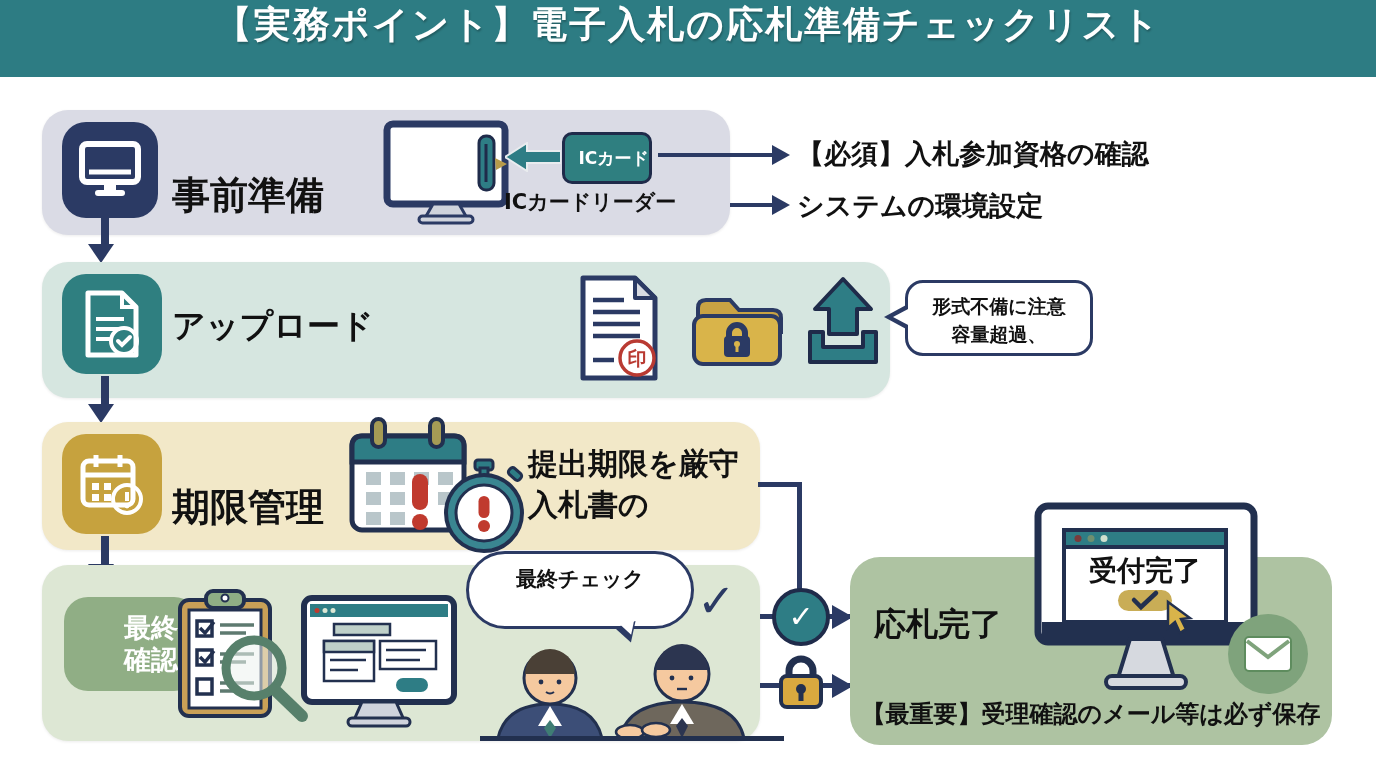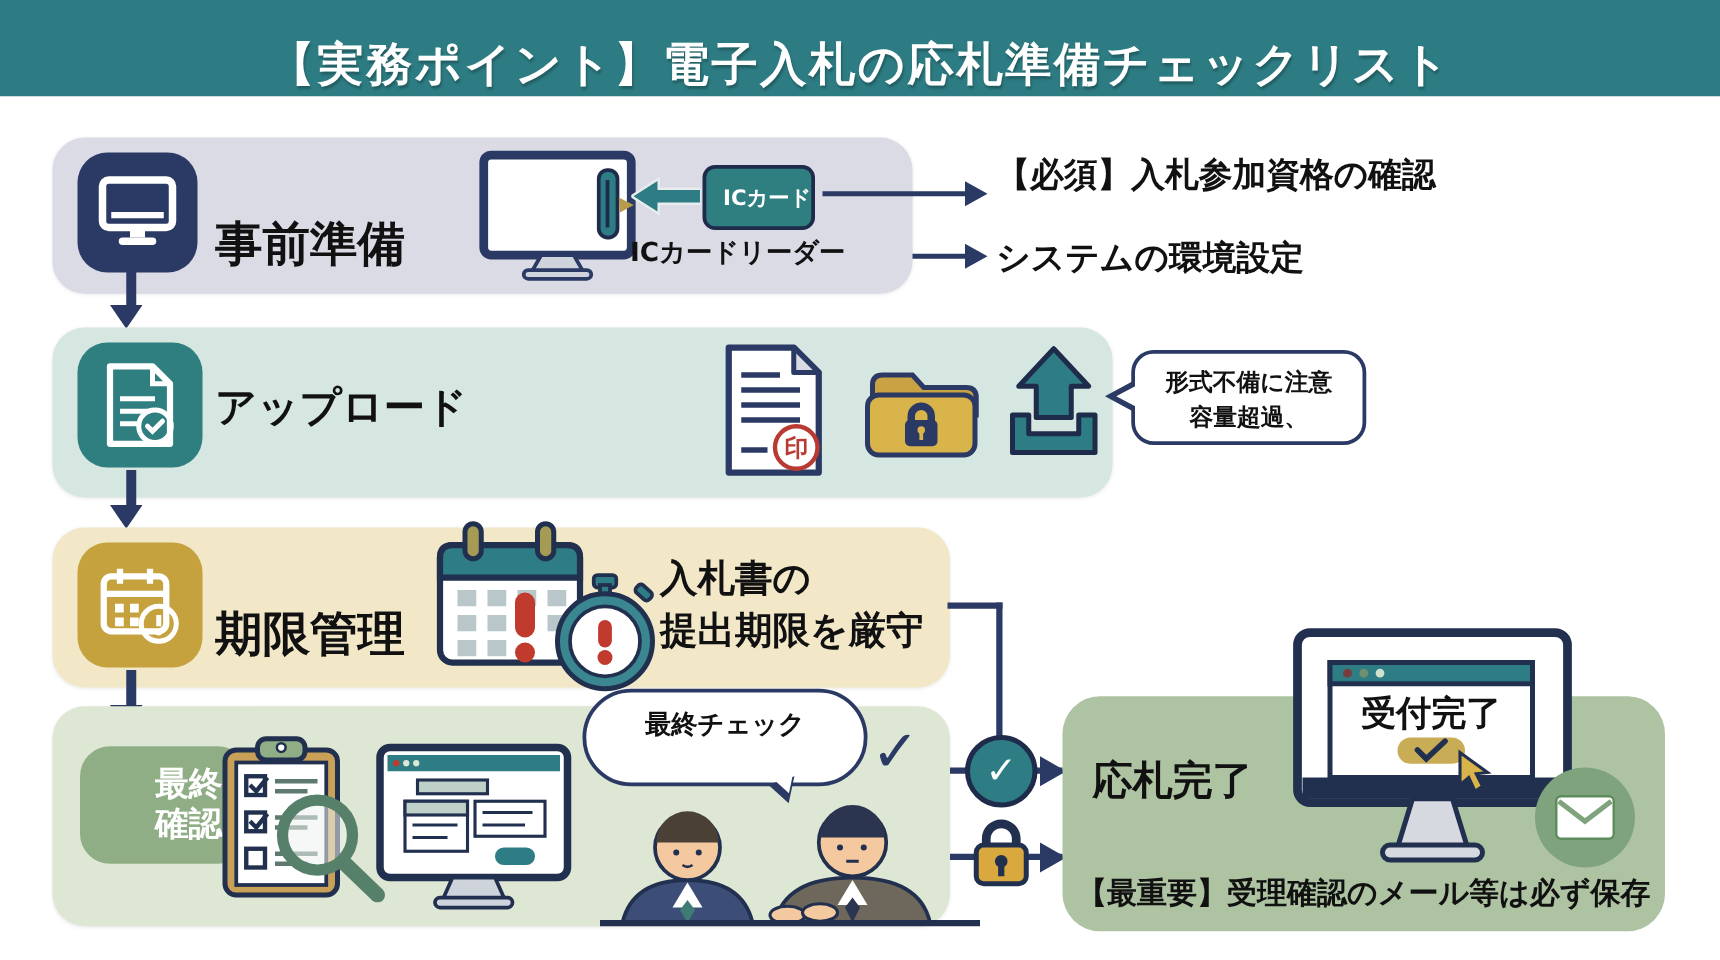--- a/index.html
+++ b/index.html
@@ -5,21 +5,21 @@
   html,body{margin:0;padding:0;}
   body{
     width:1376px;height:768px;position:relative;overflow:hidden;
     background:#ffffff;
     font-family:"DejaVu Sans","Liberation Sans",sans-serif;
     color:#111;
   }
   .abs{position:absolute;}
   
   .header{left:0;top:0;width:1376px;height:77px;background:#2D7C83;
-    display:flex;align-items:flex-end;justify-content:center;}
+    display:flex;align-items:flex-start;justify-content:center;}
   .header h1{margin:0;font-size:37px;font-weight:bold;color:#fff;letter-spacing:2px;
     text-shadow:1px 2px 2px rgba(0,0,0,.25);}
   
   .band{border-radius:26px;box-shadow:0 1px 3px rgba(0,0,0,.08);}
   .band1{left:42px;top:110px;width:688px;height:125px;background:#DADBE5;}
   .band2{left:42px;top:262px;width:848px;height:136px;background:#D6E6E0;}
   .band3{left:42px;top:422px;width:718px;height:128px;background:#F2E8C8;}
   .band4{left:42px;top:565px;width:718px;height:176px;background:#DDE7D4;}
   .resultbox{left:850px;top:557px;width:482px;height:188px;background:#AEC3A2;border-radius:30px;}
   
@@ -28,21 +28,21 @@
   .sq2{left:62px;top:274px;width:100px;height:100px;background:#2F7F80;}
   .sq3{left:62px;top:434px;width:100px;height:100px;background:#C6A23E;}
   .sq4{left:64px;top:597px;width:94px;height:94px;background:#90AE85;padding-left:40px;}
   .sq4 .t{color:#fff;font-weight:bold;font-size:27px;line-height:1.2;text-align:center;}
   
   .lbl{font-weight:bold;color:#111;margin-top:20px;}
   .lbl1{left:172px;top:150px;font-size:38px;}
   .lbl2{left:172px;top:284px;font-size:33px;line-height:1.35;}
   .lbl3{left:172px;top:462px;font-size:38px;}
   .outcome{font-size:27px;font-weight:bold;}
-  .out1{left:797px;top:122px;}
+  .out1{left:797px;top:136px;}
   .out2{left:797px;top:188px;}
   .note3{left:528px;top:444px;font-size:30px;font-weight:bold;line-height:1.35;}
   .reslbl{left:874px;top:603px;font-size:32px;font-weight:bold;}
   .resnote{left:850px;top:698px;width:482px;text-align:center;font-size:24px;font-weight:bold;}
   
   .vshaft{width:8px;background:#2B3A64;}
   .vhead{width:0;height:0;border-left:13px solid transparent;border-right:13px solid transparent;
     border-top:19px solid #2B3A64;}
   
   .hshaft{height:4px;background:#2B3A64;}
@@ -227,22 +227,22 @@
     <rect x="37" y="2" width="18" height="10" rx="3" fill="#2E7D85" stroke="#22304F" stroke-width="3"></rect>
     <rect x="42" y="10" width="8" height="9" fill="#2E7D85" stroke="#22304F" stroke-width="3"></rect>
     <rect x="70" y="12" width="14" height="8" rx="3" fill="#2E7D85" stroke="#22304F" stroke-width="3" transform="rotate(42 77 16)"></rect>
     <circle cx="46" cy="55" r="38" fill="#3A8691" stroke="#22304F" stroke-width="4"></circle>
     <circle cx="46" cy="55" r="28" fill="#fff" stroke="#22304F" stroke-width="3"></circle>
     <rect x="40.5" y="38" width="11" height="22" rx="5.5" fill="#C03A2E"></rect>
     <circle cx="46" cy="68" r="6" fill="#C03A2E"></circle>
   </svg>
 </div>
 <div class="abs note3">
+  <div>提出期限を厳守</div>
   <div>入札書の</div>
-  <div>提出期限を厳守</div>
 </div>
 
 <div class="abs elbow" style="left:758px;top:482px;width:44px;height:5px;"></div>
 <div class="abs elbow" style="left:797px;top:482px;width:5px;height:110px;"></div>
 
 <div class="abs vshaft" style="left:101px;top:536px;height:28px;"></div>
 <div class="abs vhead" style="left:88px;top:564px;"></div>
 
 <div class="abs band band4"></div>
 <div class="abs sq sq4">

